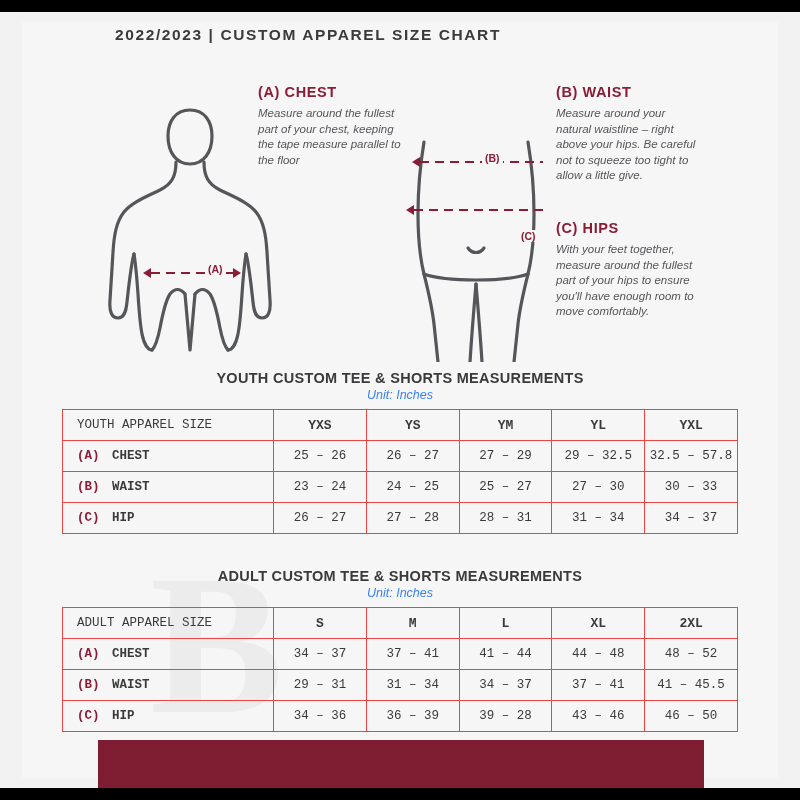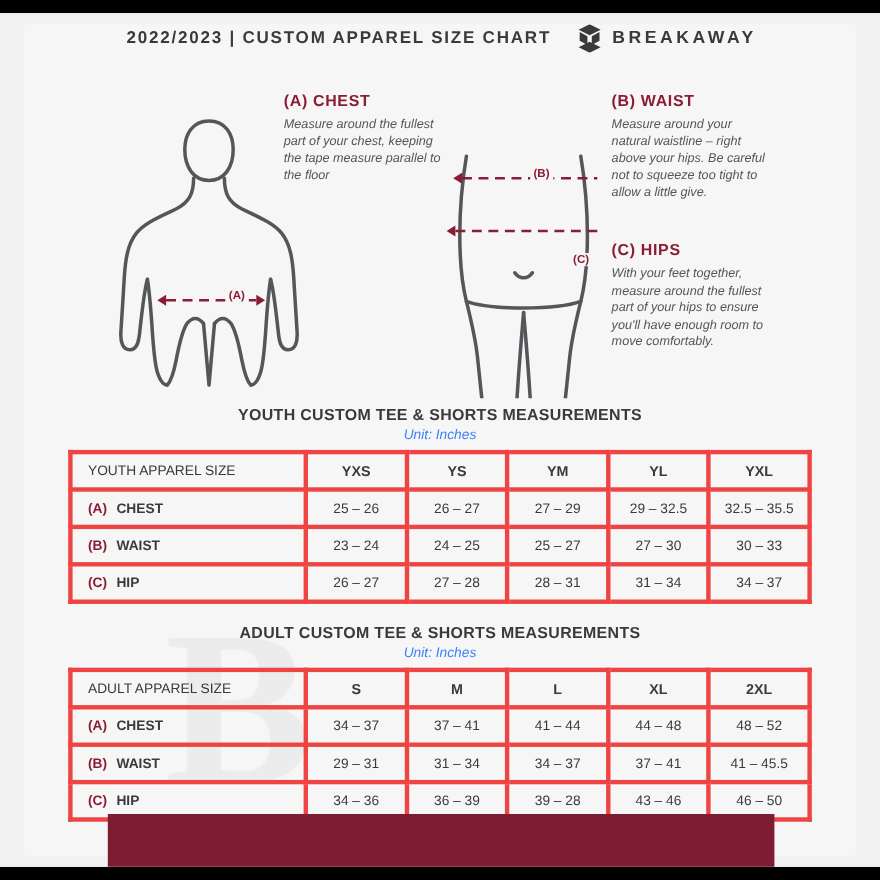--- a/index.html
+++ b/index.html
@@ -145,26 +145,27 @@
     margin-top: 2px;
     margin-bottom: 7px;
   }
   table.sizes {
     border-collapse: collapse;
     margin: 0 auto;
     width: 676px;
     table-layout: fixed;
   }
   table.sizes th, table.sizes td {
-    border: 4px solid #ef4444;
+    border: 1px solid #ef4444;
     height: 30px;
     font-size: 12.5px;
     color: #3a3a3c;
     text-align: center;
     padding: 0;
+    font-family: Liberation Mono, monospace;
   }
   table.sizes th.rowhead, table.sizes td.rowhead {
     text-align: left;
     padding-left: 14px;
     width: 196px;
     font-weight: normal;
   }
   table.sizes th {
     font-weight: bold;
     font-size: 13px;
@@ -191,31 +192,20 @@
   <div class="band-bottom"></div>
 
   <div class="sheet">
     <div class="paper"></div>
   </div>
 
   <div class="watermark">B</div>
 
   <div class="header">
     <div class="header-title">2022/2023  |  CUSTOM APPAREL SIZE CHART</div>
-    <div class="brand">
-      <span class="brand-mark">
-        <svg width="22" height="26" viewBox="0 0 22 26">
-          <polygon points="11,0 21,5 11,10 1,5" fill="#3a3a3c"></polygon>
-          <polygon points="2,7 9,11 9,19 2,15" fill="#3a3a3c"></polygon>
-          <polygon points="20,7 13,11 13,19 20,15" fill="#3a3a3c"></polygon>
-          <polygon points="11,16 21,21 11,26 1,21" fill="#3a3a3c"></polygon>
-        </svg>
-      </span>
-      <span class="brand-name">BREAKAWAY</span>
-    </div>
   </div>
 
   <div class="illus">
 
     <svg class="svg-abs" width="800" height="300">
       <g fill="none" stroke="#55565a" stroke-width="3.2" stroke-linecap="round" stroke-linejoin="round">
 
         <path d="M190 48 C175 48 168 60 168 74 C168 90 176 102 190 102 C204 102 212 90 212 74 C212 60 205 48 190 48 Z"></path>
 
         <path d="M176 100 C176 114 172 122 160 128
@@ -314,21 +304,21 @@
       <tbody>
         <tr>
           <td class="rowhead">
             <span class="tag" style="margin-right: 5px;">(A)</span>
             <span class="rowlabel">CHEST</span>
           </td>
           <td>25 – 26</td>
           <td>26 – 27</td>
           <td>27 – 29</td>
           <td>29 – 32.5</td>
-          <td>32.5 – 35.5</td>
+          <td>32.5 – 57.8</td>
         </tr>
         <tr>
           <td class="rowhead">
             <span class="tag" style="margin-right: 5px;">(B)</span>
             <span class="rowlabel">WAIST</span>
           </td>
           <td>23 – 24</td>
           <td>24 – 25</td>
           <td>25 – 27</td>
           <td>27 – 30</td>

